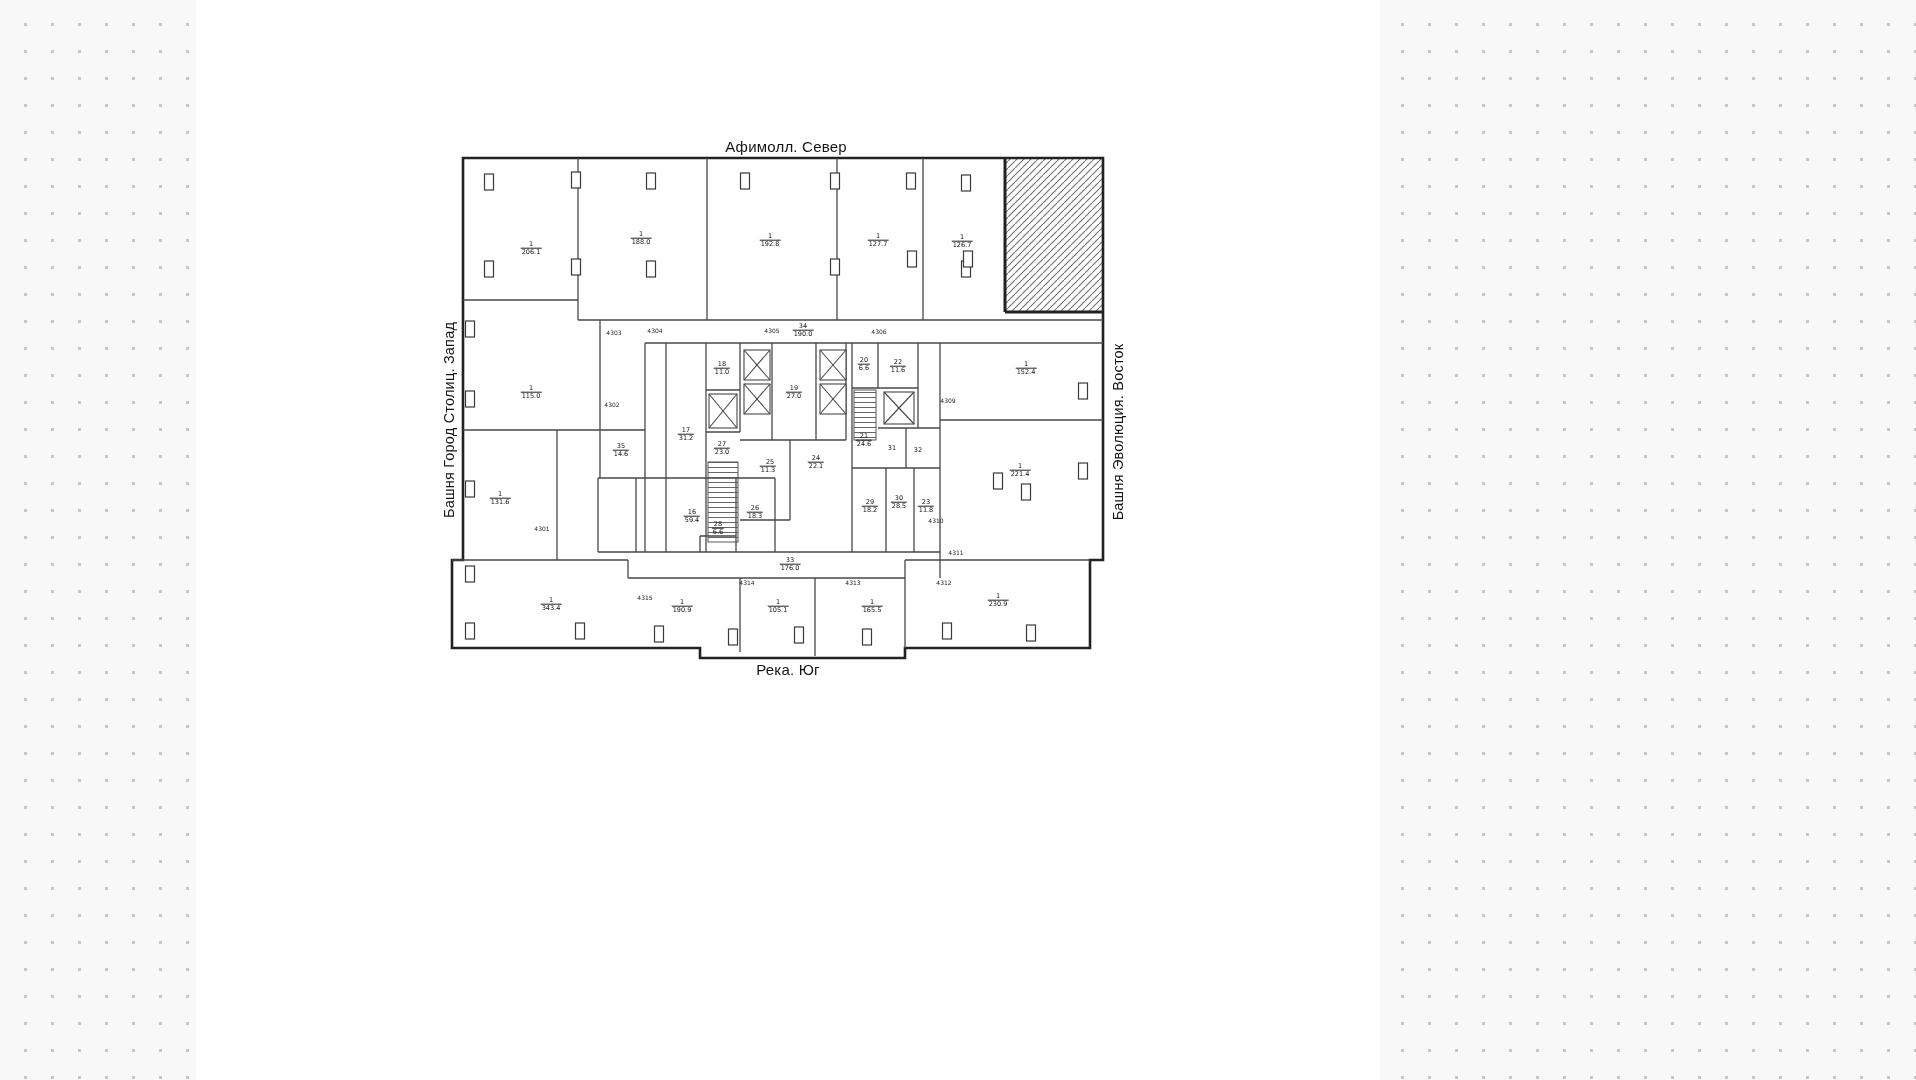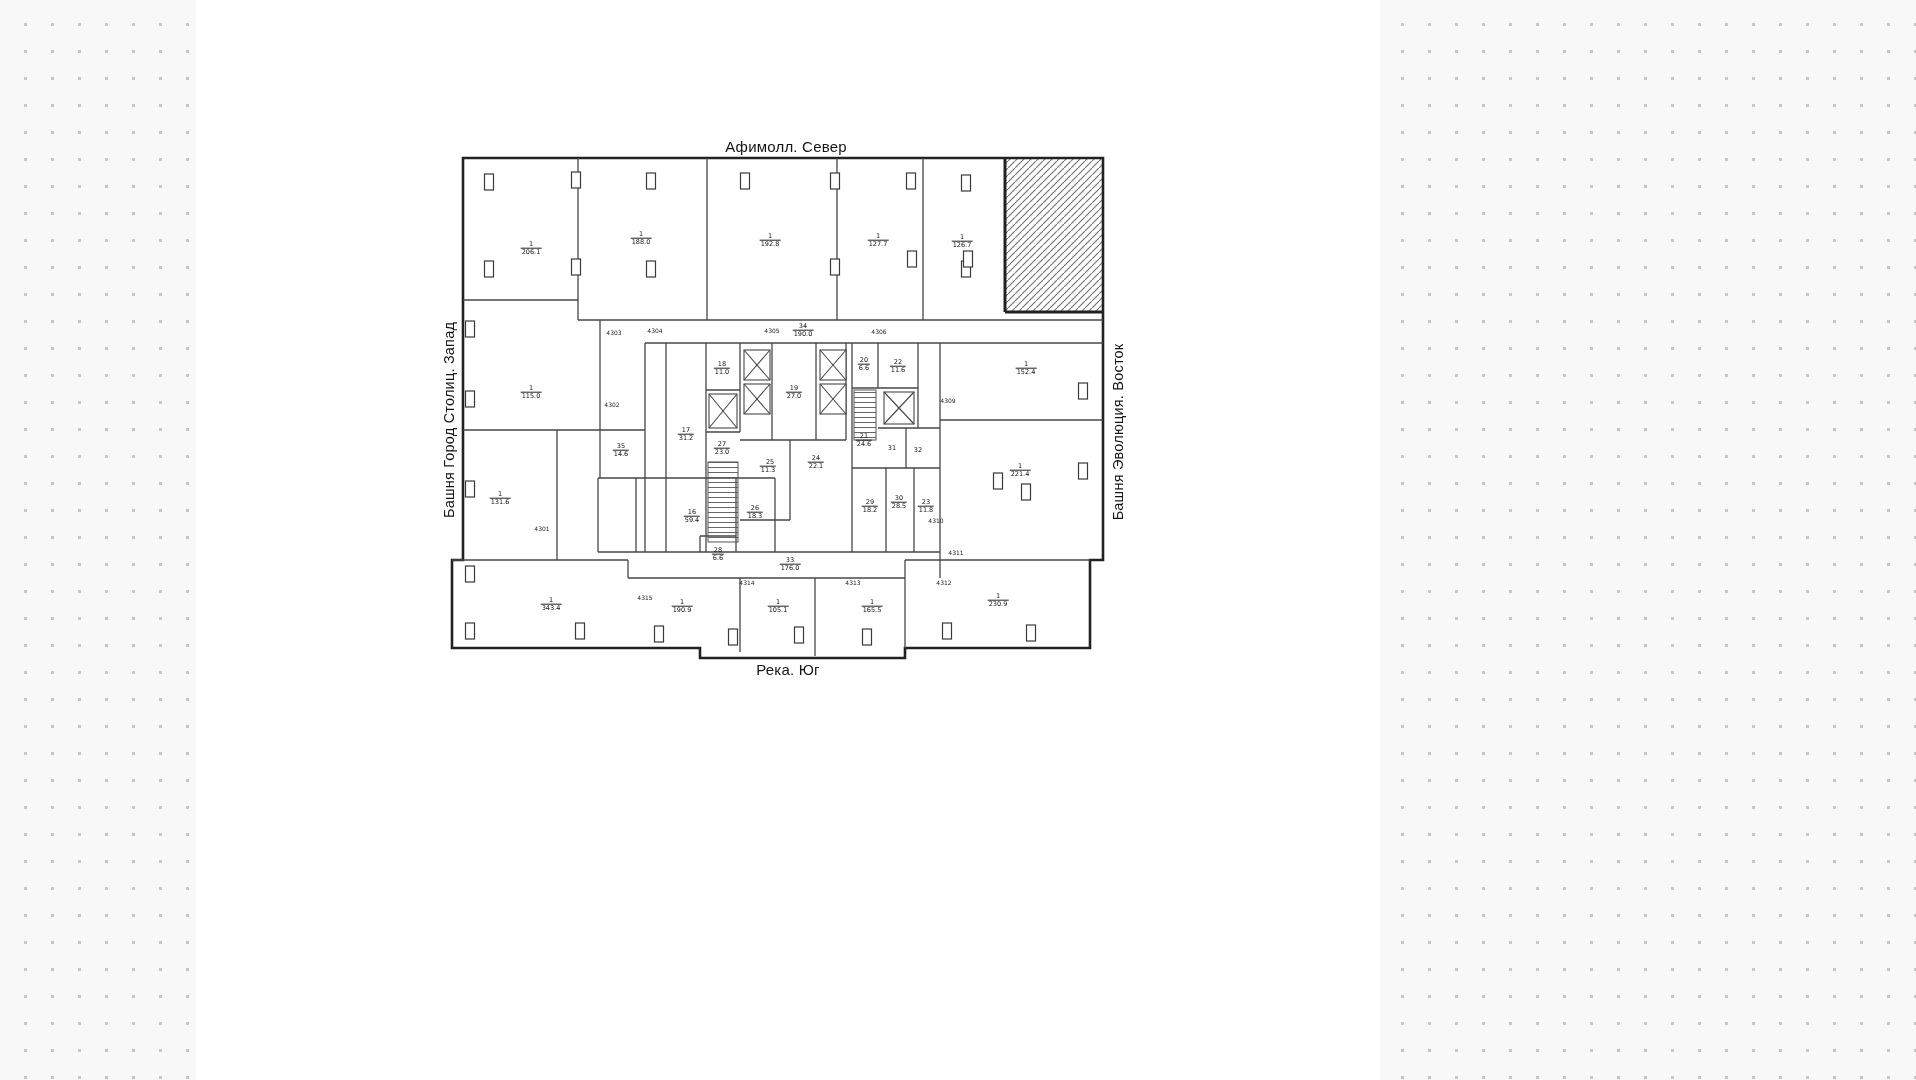--- a/index.html
+++ b/index.html
@@ -252,21 +252,21 @@
     <span class="rarea">14.6</span>
   </div>
       <div class="room-label" style="left: 668px; top: 516px; margin-left: 24px;">
     <span class="rnum">16</span>
     <span class="rarea">59.4</span>
   </div>
       <div class="room-label" style="left: 755px; top: 512px;">
     <span class="rnum">26</span>
     <span class="rarea">18.3</span>
   </div>
-      <div class="room-label" style="left: 718px; top: 554px;">
+      <div class="room-label" style="left: 718px; top: 528px;">
     <span class="rnum">28</span>
     <span class="rarea">6.6</span>
   </div>
       <div class="room-label" style="left: 686px; top: 410px; margin-top: 24px;">
     <span class="rnum">17</span>
     <span class="rarea">31.2</span>
   </div>
       <div class="room-label" style="left: 722px; top: 368px;">
     <span class="rnum">18</span>
     <span class="rarea">11.0</span>

